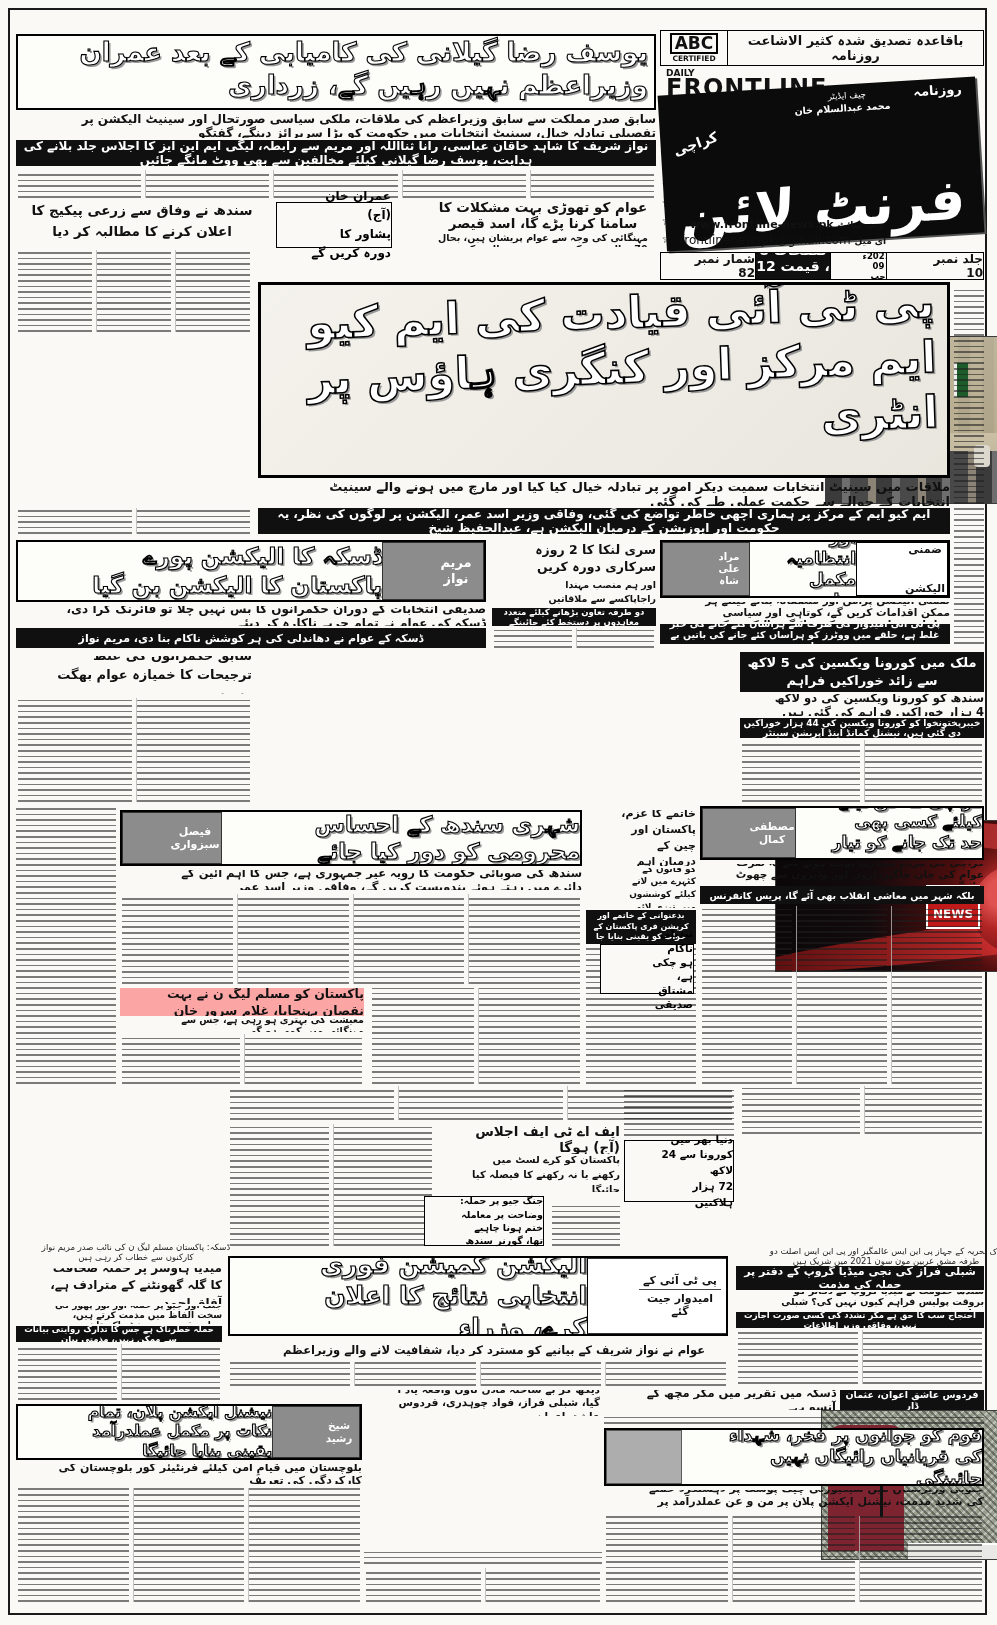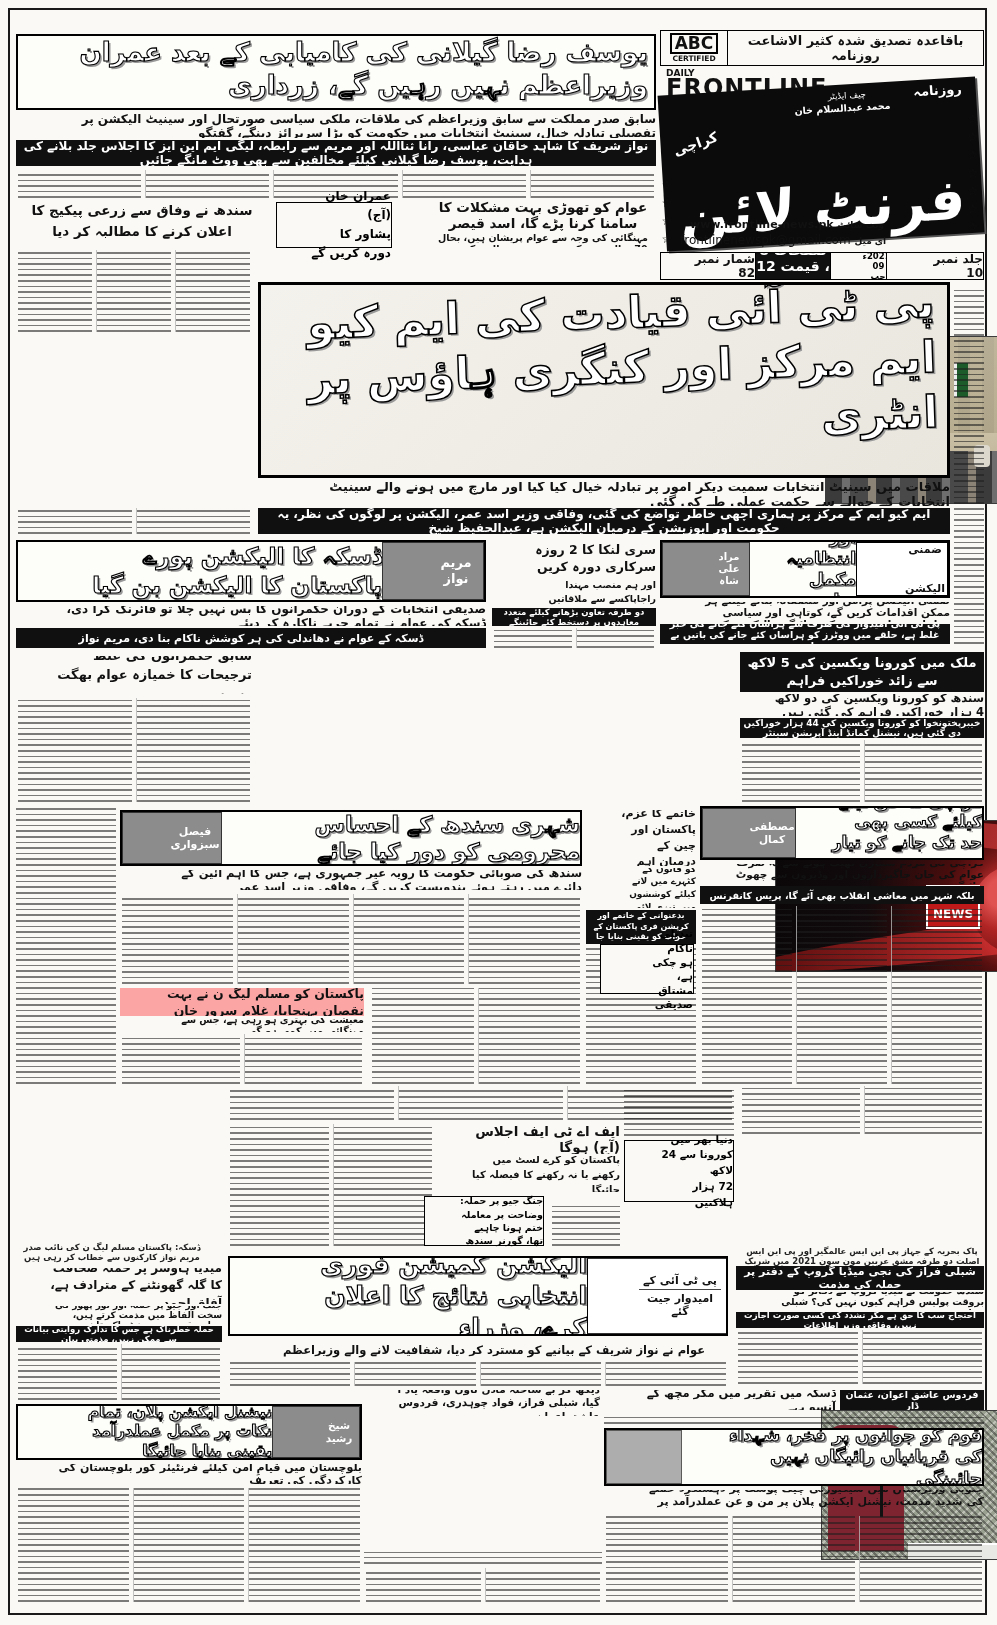--- a/index.html
+++ b/index.html
@@ -15,21 +15,21 @@
   .hout{color:#fff;-webkit-text-stroke:1.1px #000;text-shadow:2px 2px 0 #999,0 0 1px #444;
         font-weight:800;line-height:1.25;}
   .chip{background:#8c8c8c;color:#fff;border:1px solid #333;display:flex;flex-direction:column;
         align-items:center;justify-content:center;font-weight:bold;text-align:center;line-height:1.2;padding-left:46px;}
   .sim{background-image:repeating-linear-gradient(0deg,rgba(30,30,30,.72) 0,rgba(30,30,30,.72) 1.6px,
        transparent 1.6px,transparent 5.6px);opacity:.8;}
   .cols{display:flex;}
   .cols>div{flex:1;border-left:1px solid #b5b5b5;margin:0 2px;}
   .cols>div:last-child{border-left:none;}
   .photo{border:1px solid #3c3c3c;overflow:hidden;position:relative;}
-  .cap{font-size:8.5px;font-weight:bold;color:#222;text-align:center;overflow:hidden;line-height:1.2;}
+  .cap{font-size:8.5px;font-weight:normal;color:#222;text-align:center;overflow:hidden;line-height:1.2;margin-left:24px;}
   .ovr{overflow:hidden;}
   .stars{writing-mode:vertical-rl;text-orientation:upright;font-size:12px;color:#111;letter-spacing:4px;}
 </style>
 </head>
 <body>
 
 <div class="page">
   <div class="frame abs"></div>
 
   <div class="abs hbox ctr" style="left:16px;top:34px;width:640px;height:76px;border-width:2.5px;">

